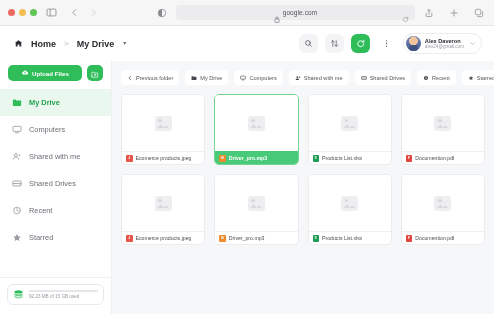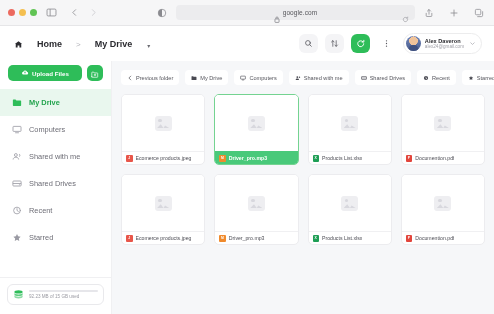--- a/index.html
+++ b/index.html
@@ -33,21 +33,21 @@
   .urlbar .lock { width:6px; height:7px; }
   .url-text { font-size:6.5px; color:#55555a; letter-spacing:.1px; }
   .urlbar .reload { position:absolute; right:6px; width:7px; height:7px; color:#9a9aa0; }
   .chrome-right { display:flex; gap:11px; align-items:center; margin-left:auto; }
 
   
   .header {
     height: 35px; flex:0 0 35px; background:#fff;
     display:flex; align-items:center; padding: 0 12px 0 14px;
   }
-  .crumb { display:flex; align-items:flex-end; gap:14px; }
+  .crumb { display:flex; align-items:flex-start; gap:8px; }
   .crumb-home-ico { color:#2b2b30; display:flex; }
   .crumb-text { font-size:9px; color:#2b2b30; font-weight:600; }
   .crumb-sep { font-size:8px; color:#b4b4ba; }
   .crumb-caret { font-size:6px; color:#6b6b72; margin-left:1px; }
 
   .hdr-actions { margin-left:auto; display:flex; align-items:center; gap:7px; }
   .icon-btn {
     width:19px; height:19px; border-radius:6px; background:#f4f4f6;
     display:flex; align-items:center; justify-content:center; color:#55555c;
     border:none; cursor:pointer;

